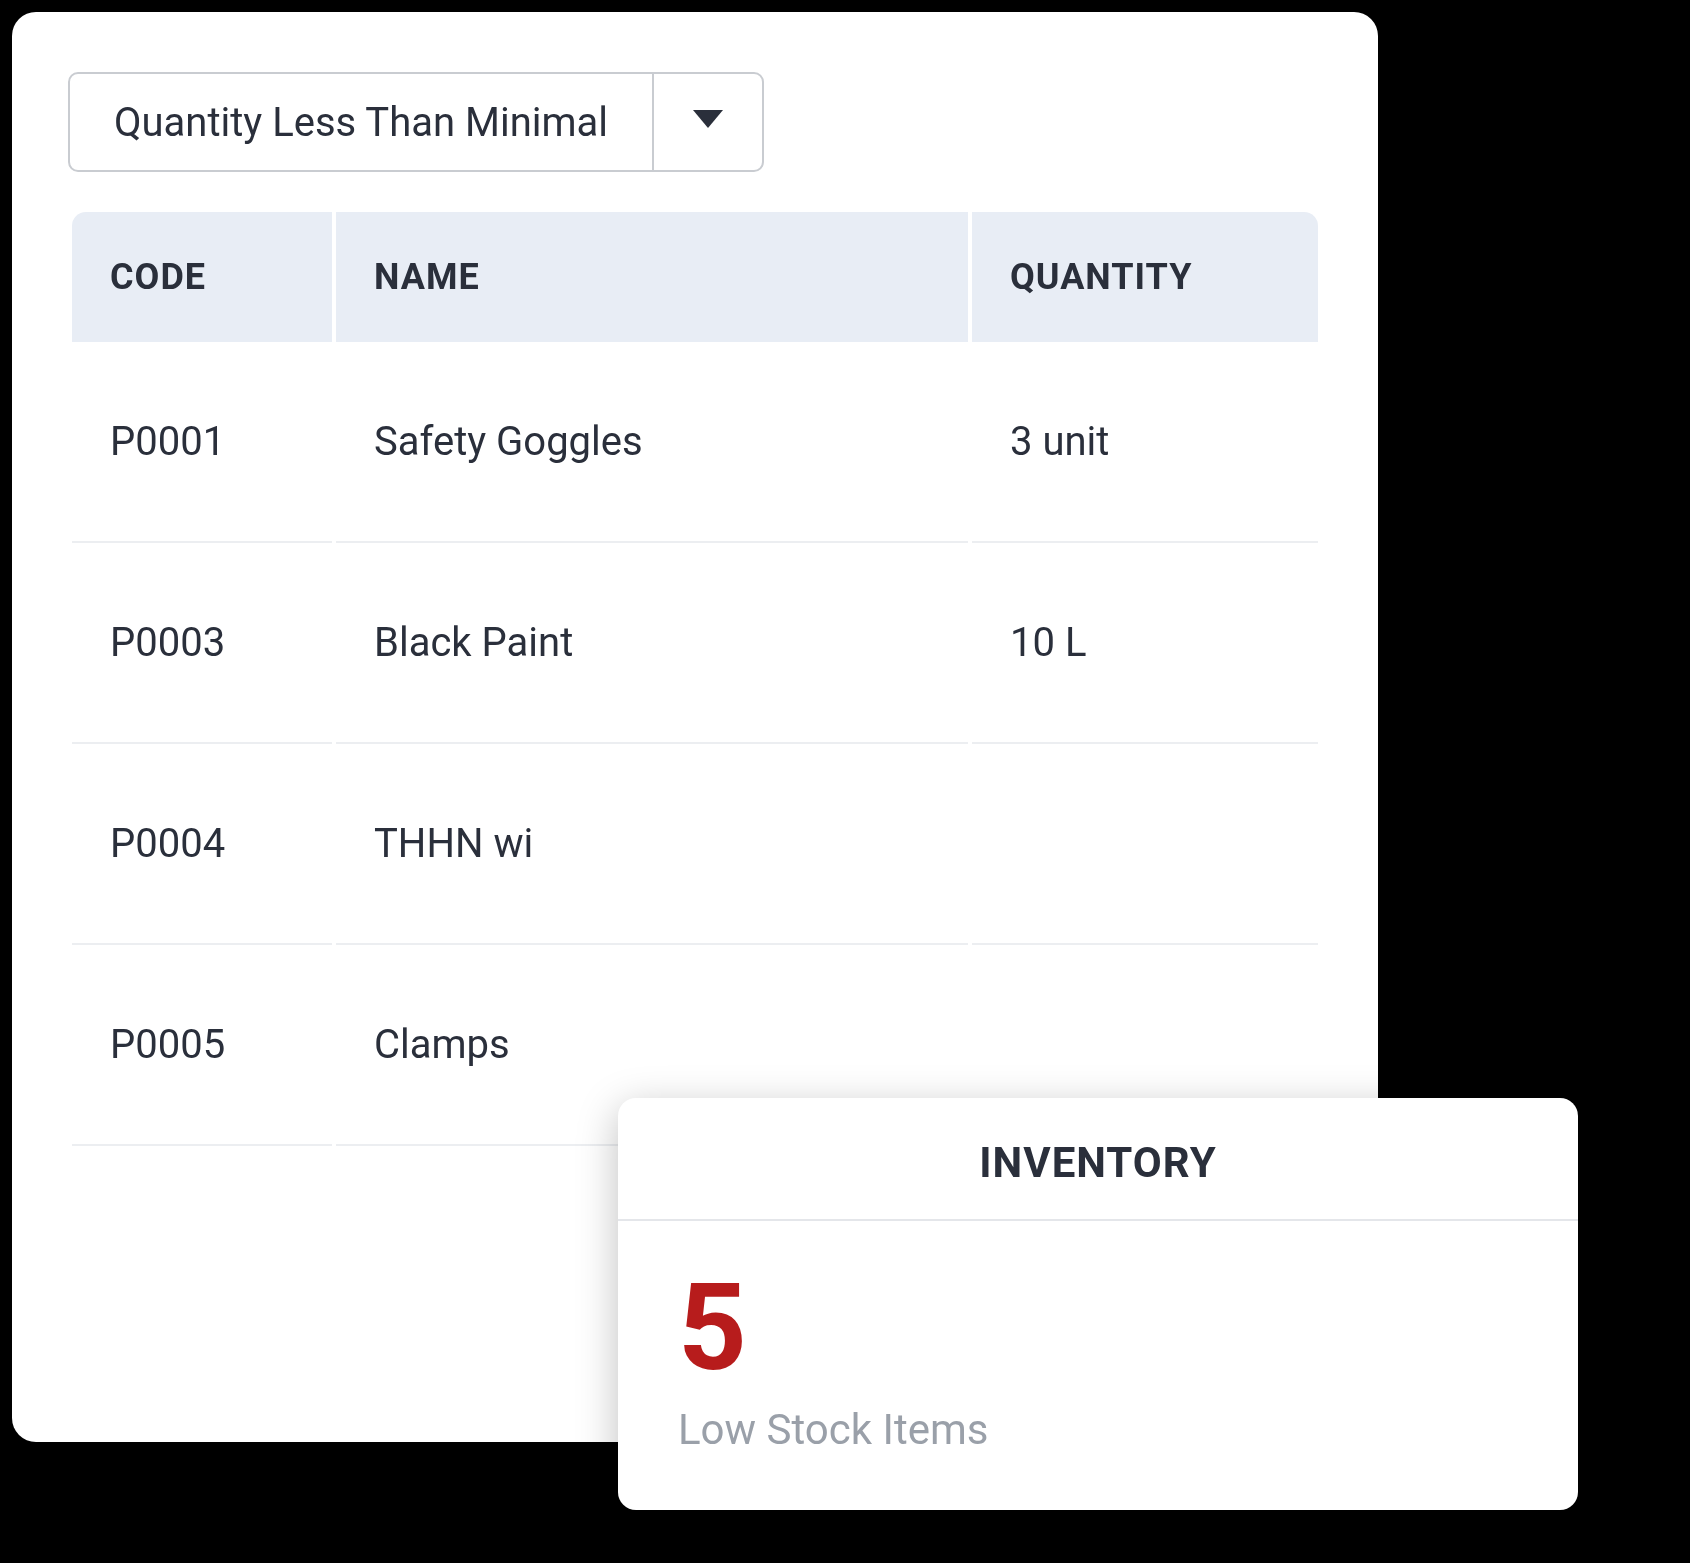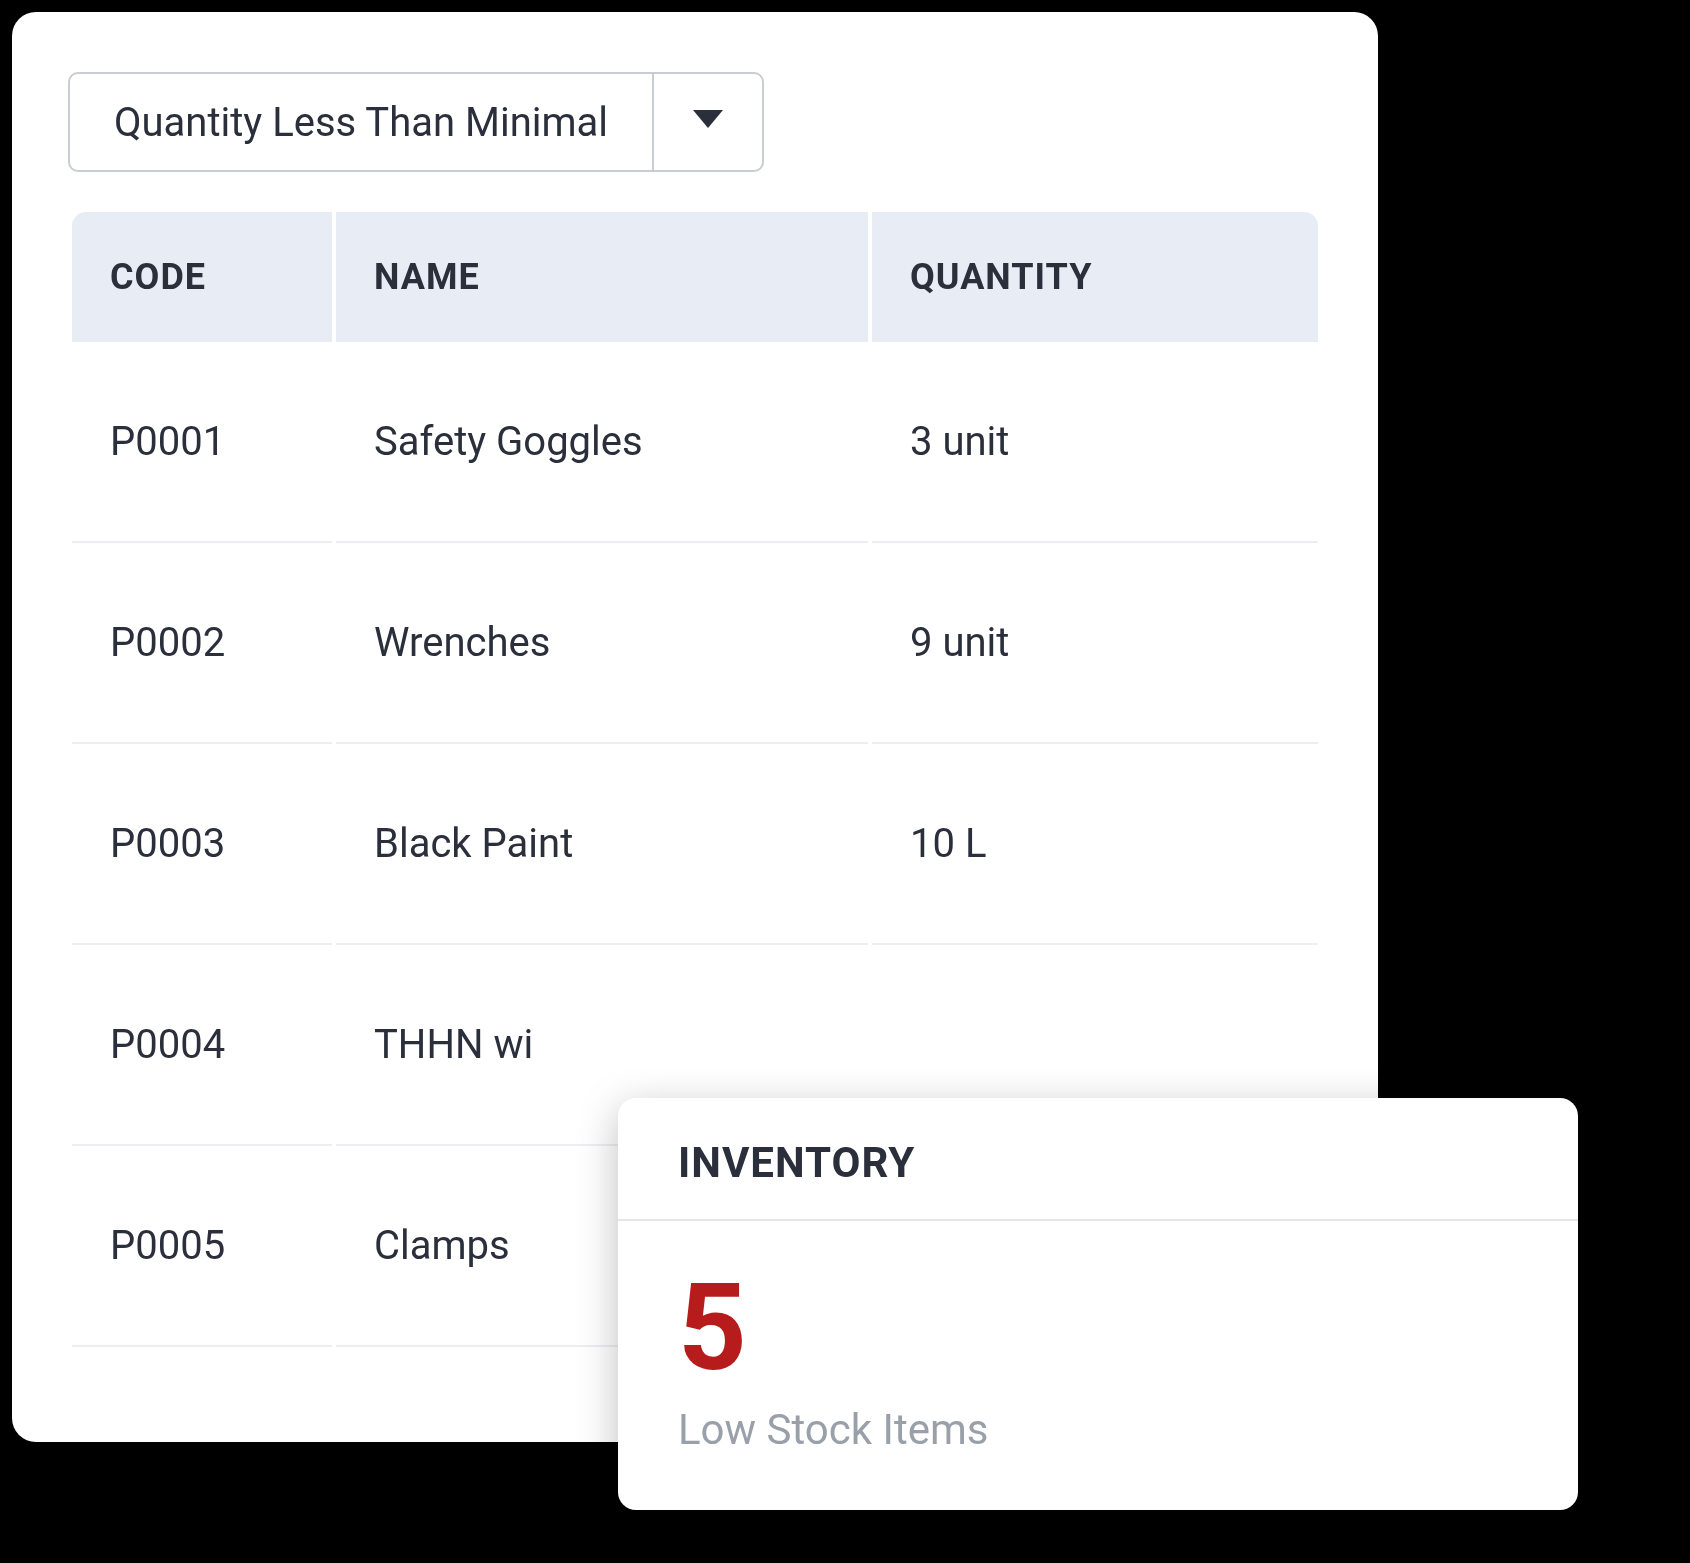--- a/index.html
+++ b/index.html
@@ -98,21 +98,21 @@
       border-bottom: 2px solid #eceef1;
       white-space: nowrap;
       overflow: hidden;
     }
     
     .col-code {
       width: 260px;
     }
     
     .col-name {
-      width: 532px;
+      width: 632px;
     }
     
     .col-quantity {
       width: auto;
     }
     
     .qty-cell {
       color: #b71c1c;
       font-weight: 700;
     }
@@ -122,20 +122,21 @@
       left: 618px;
       width: 960px;
       border-radius: 18px;
       box-shadow: 0 10px 40px rgba(0,0,0,0.25);
       overflow: hidden;
     }
     
     .summary-header {
       padding: 40px 60px 32px 60px;
       border-bottom: 2px solid #e4e6ea;
+      text-align: center;
     }
     
     .summary-header-title {
       font-size: 42px;
       font-weight: 700;
       letter-spacing: 1px;
       color: #2a2f3b;
     }
     
     .summary-body {
@@ -180,25 +181,20 @@
         <th class="col-quantity">QUANTITY</th>
       </tr>
     </thead>
     <tbody>
       <tr class="table-body-row">
         <td>P0001</td>
         <td>Safety Goggles</td>
         <td class="qty-cell">3 unit</td>
       </tr>
       <tr class="table-body-row">
-        <td>P0002</td>
-        <td>Wrenches</td>
-        <td class="qty-cell">9 unit</td>
-      </tr>
-      <tr class="table-body-row">
         <td>P0003</td>
         <td>Black Paint</td>
         <td class="qty-cell">10 L</td>
       </tr>
       <tr class="table-body-row">
         <td>P0004</td>
         <td>THHN wi</td>
         <td class="qty-cell"></td>
       </tr>
       <tr class="table-body-row">

